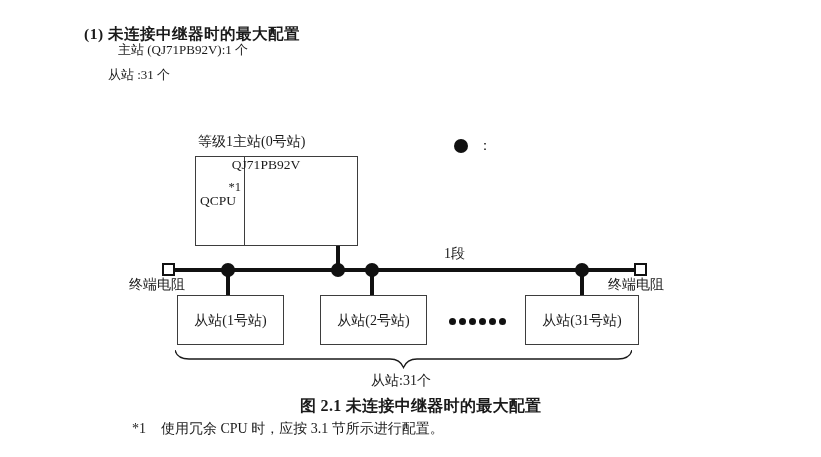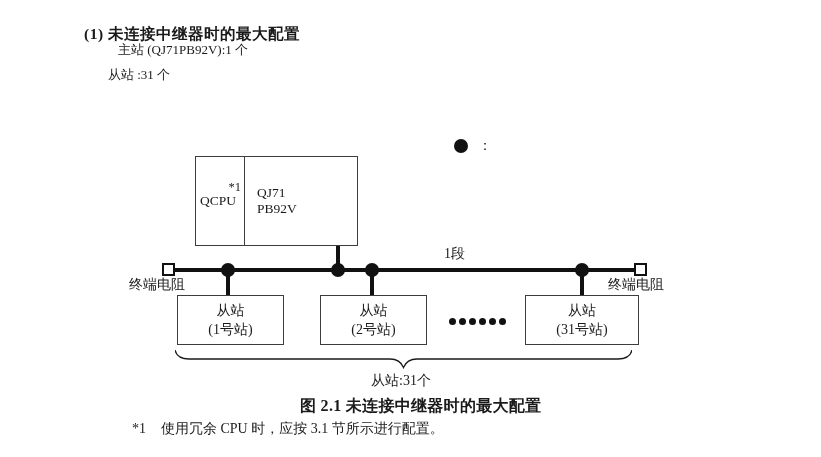--- a/index.html
+++ b/index.html
@@ -18,33 +18,33 @@
   .master-box{
     left:195px;top:156px;width:163px;height:90px;
     border:1px solid #3d3d3d;box-sizing:border-box;display:flex;background:#fff;
   }
   .cell{box-sizing:border-box;display:flex;align-items:center;justify-content:center;
         font-size:14px;position:relative;}
   .cell + .cell{border-left:1px solid #3d3d3d;}
   .cell.power{width:70px;}
   .cell.cpu{width:48px;justify-content:flex-start;padding-left:4px;font-size:13.5px;}
   .cell.cpu .noteref{position:absolute;top:23px;right:3px;font-size:12.5px;}
-  .cell.pb{width:43px;flex-direction:column;align-items:flex-start;padding-left:12px;
+  .cell.pb{width:43px;flex-direction:row;align-items:flex-start;padding-left:0;
            font-size:13.5px;line-height:16px;justify-content:center;}
 
   
   .bus{left:174px;top:268px;width:461px;height:4px;background:#111;}
   .vline{width:4px;background:#111;}
   .busdot{width:14px;height:14px;border-radius:50%;background:#111;}
   .term-sq{width:13px;height:13px;background:#fff;border:2px solid #111;box-sizing:border-box;}
 
   
   .slave-box{
     border:1px solid #3d3d3d;box-sizing:border-box;background:#fff;
-    display:flex;flex-direction:column;align-items:center;justify-content:center;
+    display:flex;flex-direction:row;align-items:center;justify-content:center;
     font-size:14px;line-height:19px;text-align:center;
   }
 
   
   .legend{left:454px;top:137px;display:flex;align-items:center;}
   .legend .dot{width:14px;height:14px;border-radius:50%;background:#111;flex:0 0 auto;}
   .legend .sep{font-size:14px;margin:0 9px 0 10px;}
   .legend .txt{font-size:14px;white-space:nowrap;}
 
   
@@ -55,20 +55,21 @@
 </style>
 </head>
 <body>
 
 <div class="abs title" style="left:84px;top:24px;">(1) 未连接中继器时的最大配置</div>
 <div class="abs t15" style="left:118px;top:41px;">主站 (QJ71PB92V):1 个</div>
 <div class="abs t15" style="left:108px;top:66px;">从站 :31 个</div>
 
 <div class="abs" style="left:0;top:0;width:821px;height:457px;">
 
+  <div class="abs t14" style="left:198px;top:134px;">等级1主站(0号站)</div>
 
   <div class="abs master-box">
     <div class="cell cpu">
       <span>QCPU</span>
       <span class="noteref">*1</span>
     </div>
     <div class="cell pb">
       <span>QJ71</span>
       <span>PB92V</span>
     </div>

